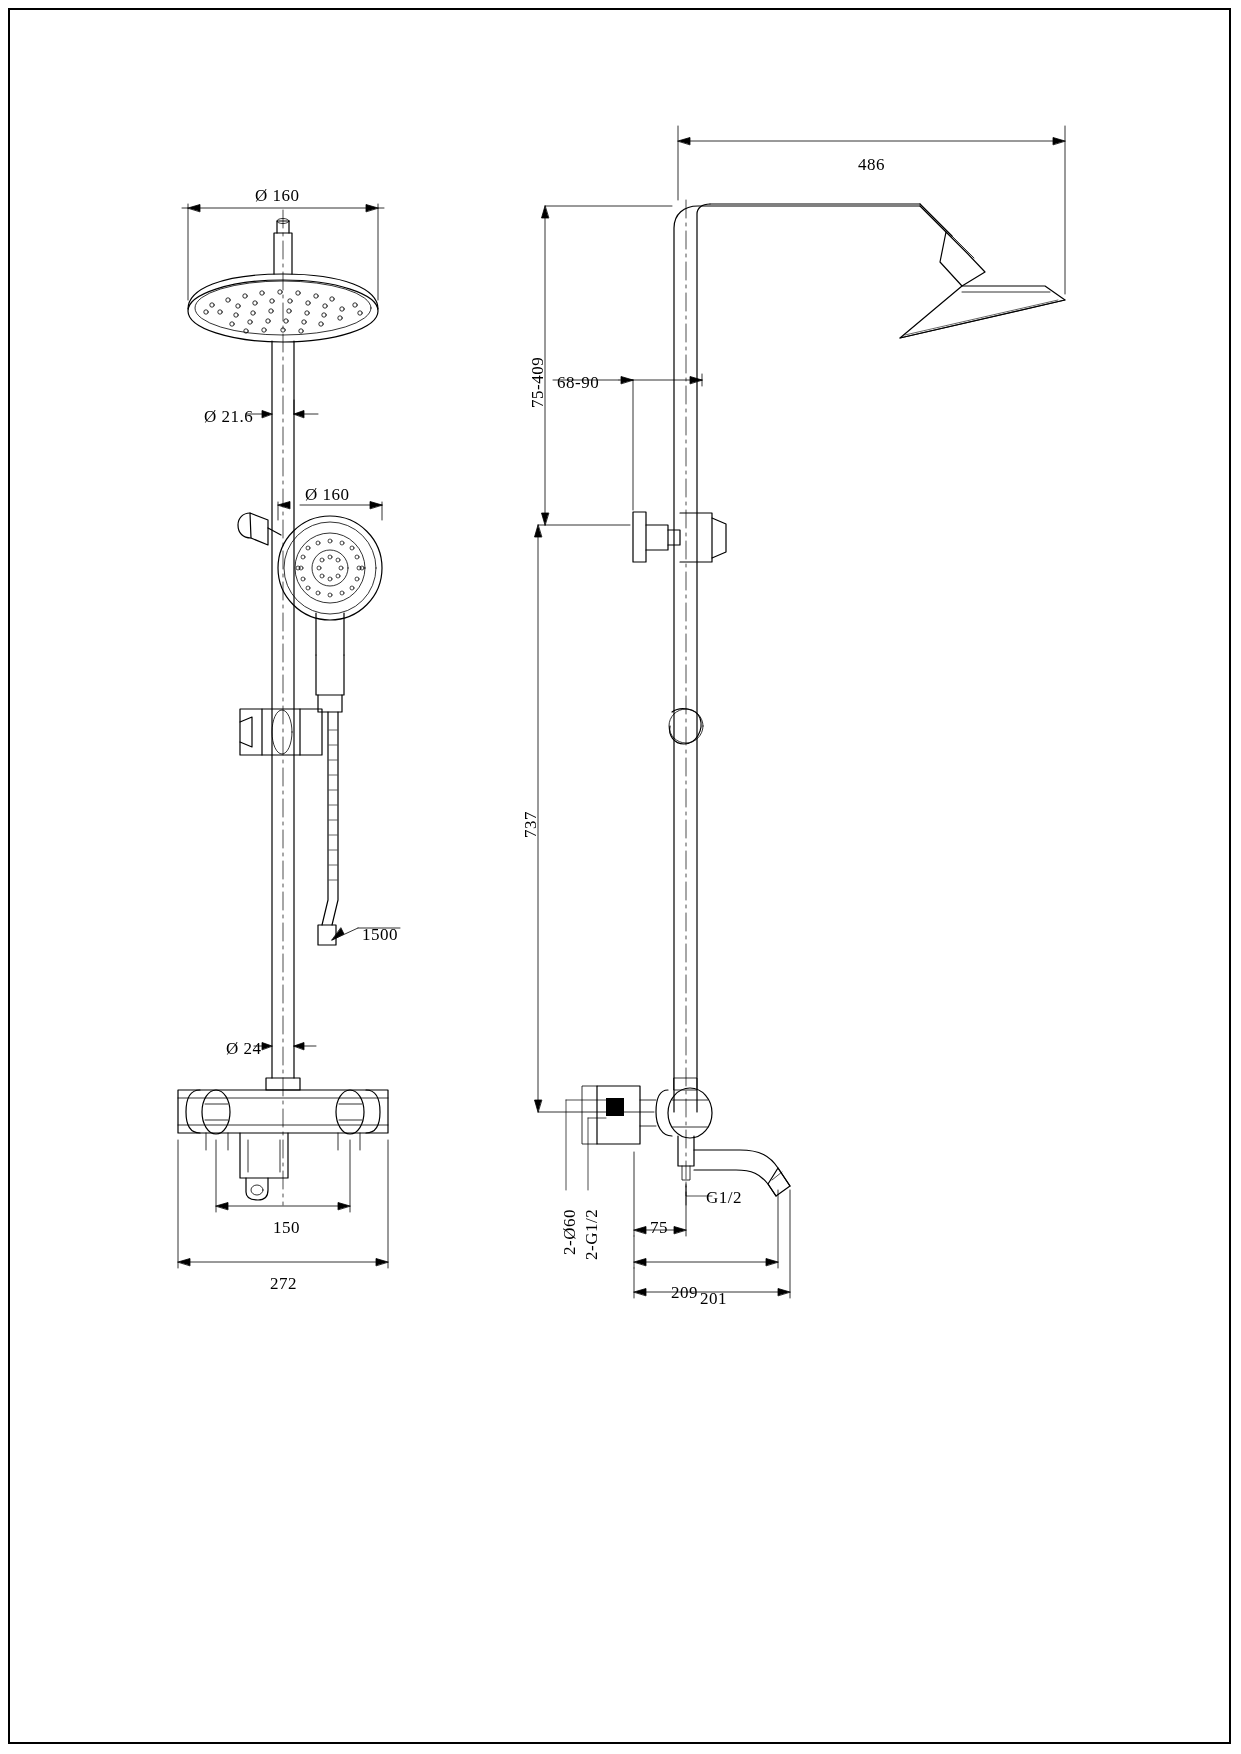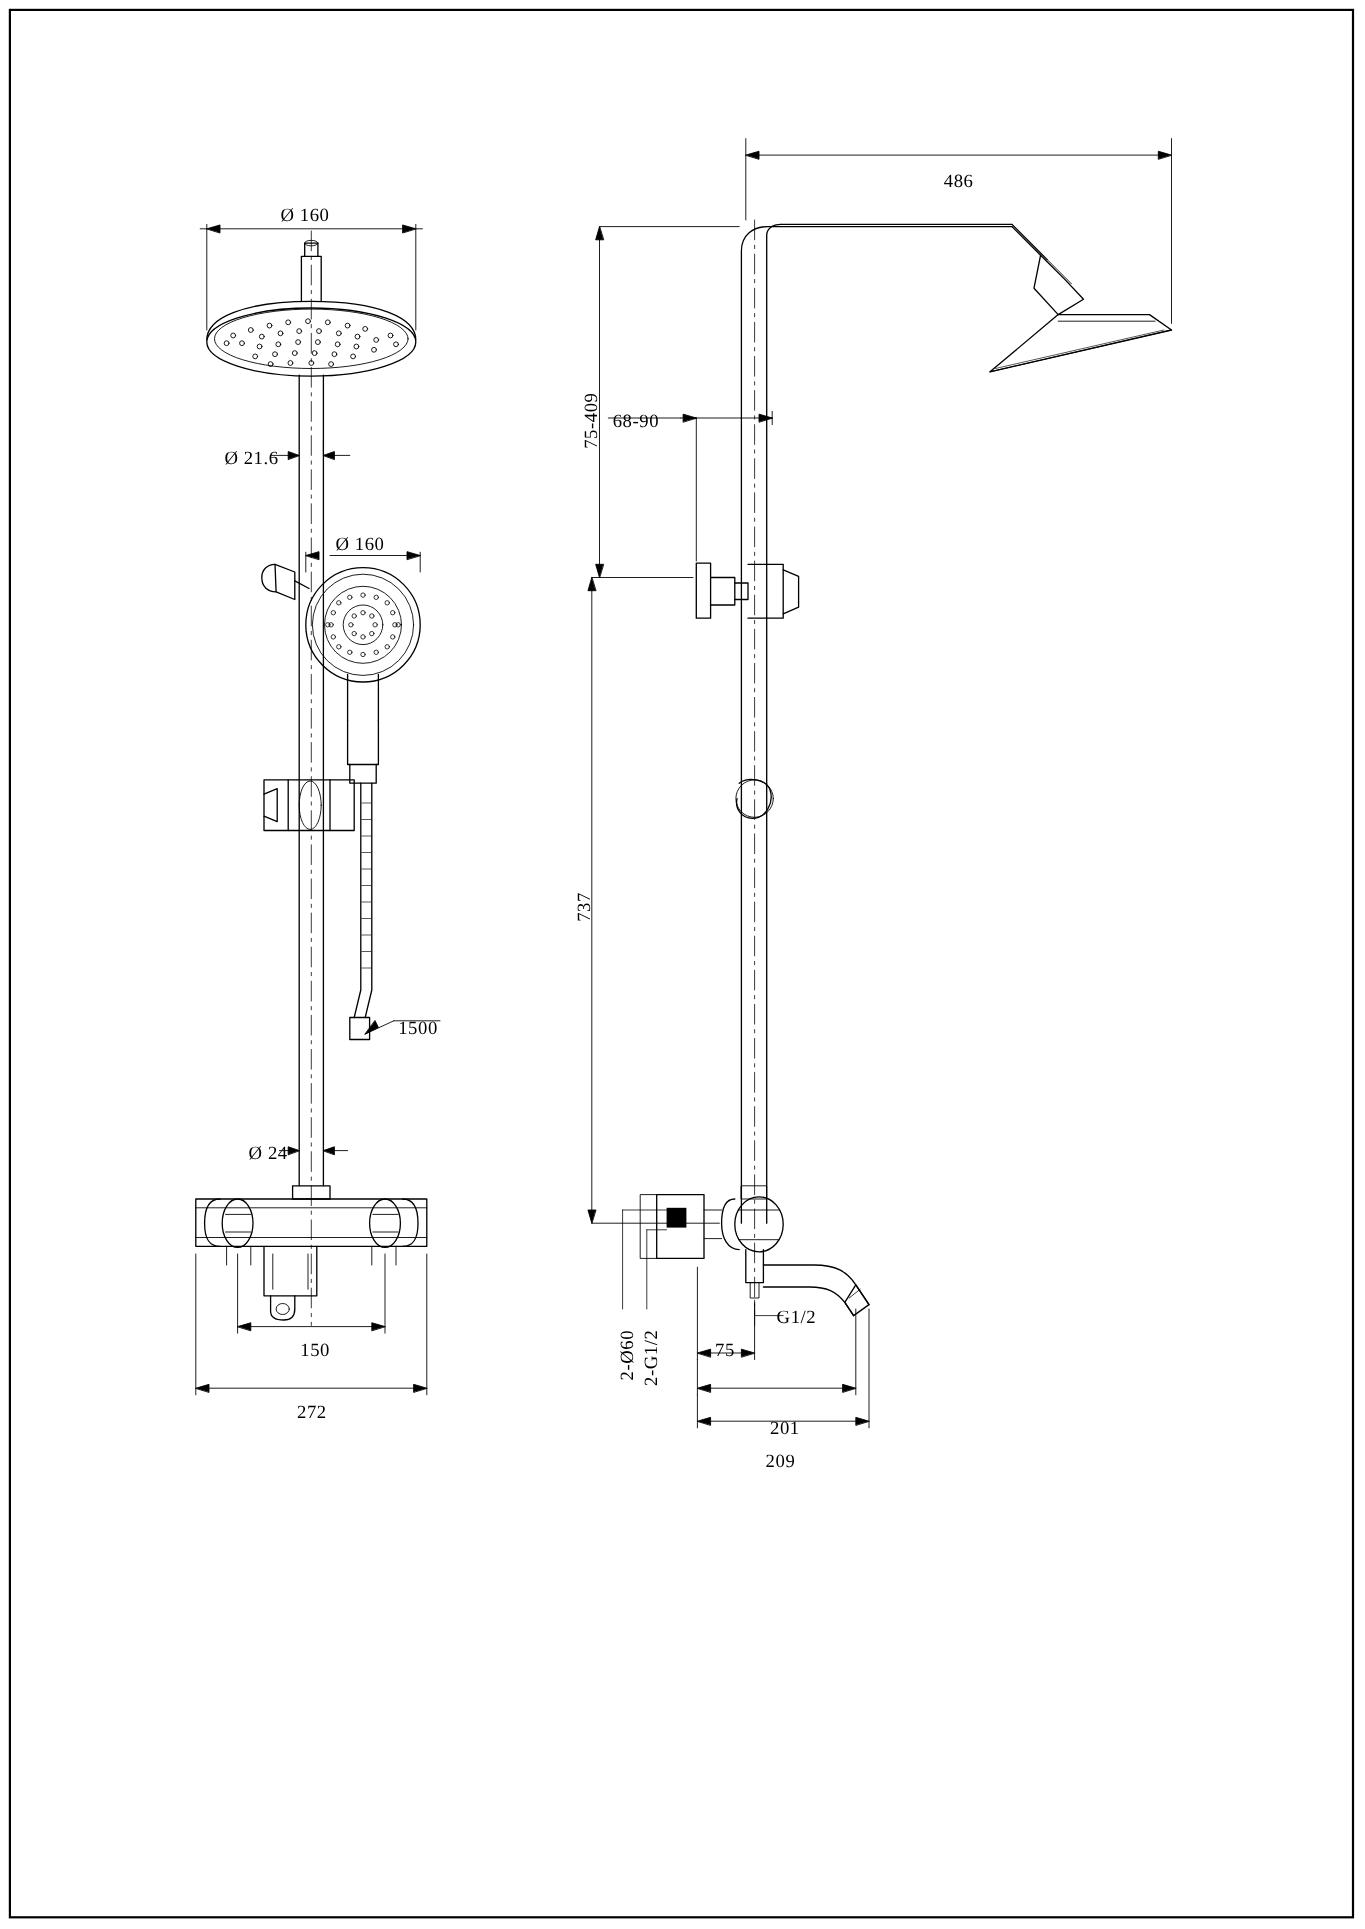--- a/index.html
+++ b/index.html
@@ -337,14 +337,14 @@
 
   <div class="dimtext" style="left:858px; top:128px;margin-top:27px;">486</div>
   <div class="dimtext vert" style="left:528px; top:408px;">75-409</div>
   <div class="dimtext" style="left:557px; top:373px;">68-90</div>
   <div class="dimtext vert" style="left:521px; top:838px;">737</div>
   <div class="dimtext vert" style="left:560px; top:1255px;">2-Ø60</div>
   <div class="dimtext vert" style="left:582px; top:1260px;">2-G1/2</div>
   <div class="dimtext" style="left:706px; top:1188px;">G1/2</div>
   <div class="dimtext" style="left:650px; top:1218px;text-align:right;">75</div>
   <div class="dimtext" style="left:700px; top:1253px;margin-top:36px;">201</div>
-  <div class="dimtext" style="left:696px; top:1283px;margin-top:36px;">209</div>
+  <div class="dimtext" style="left:671px; top:1283px;">209</div>
 </div>
 
 </body></html>

